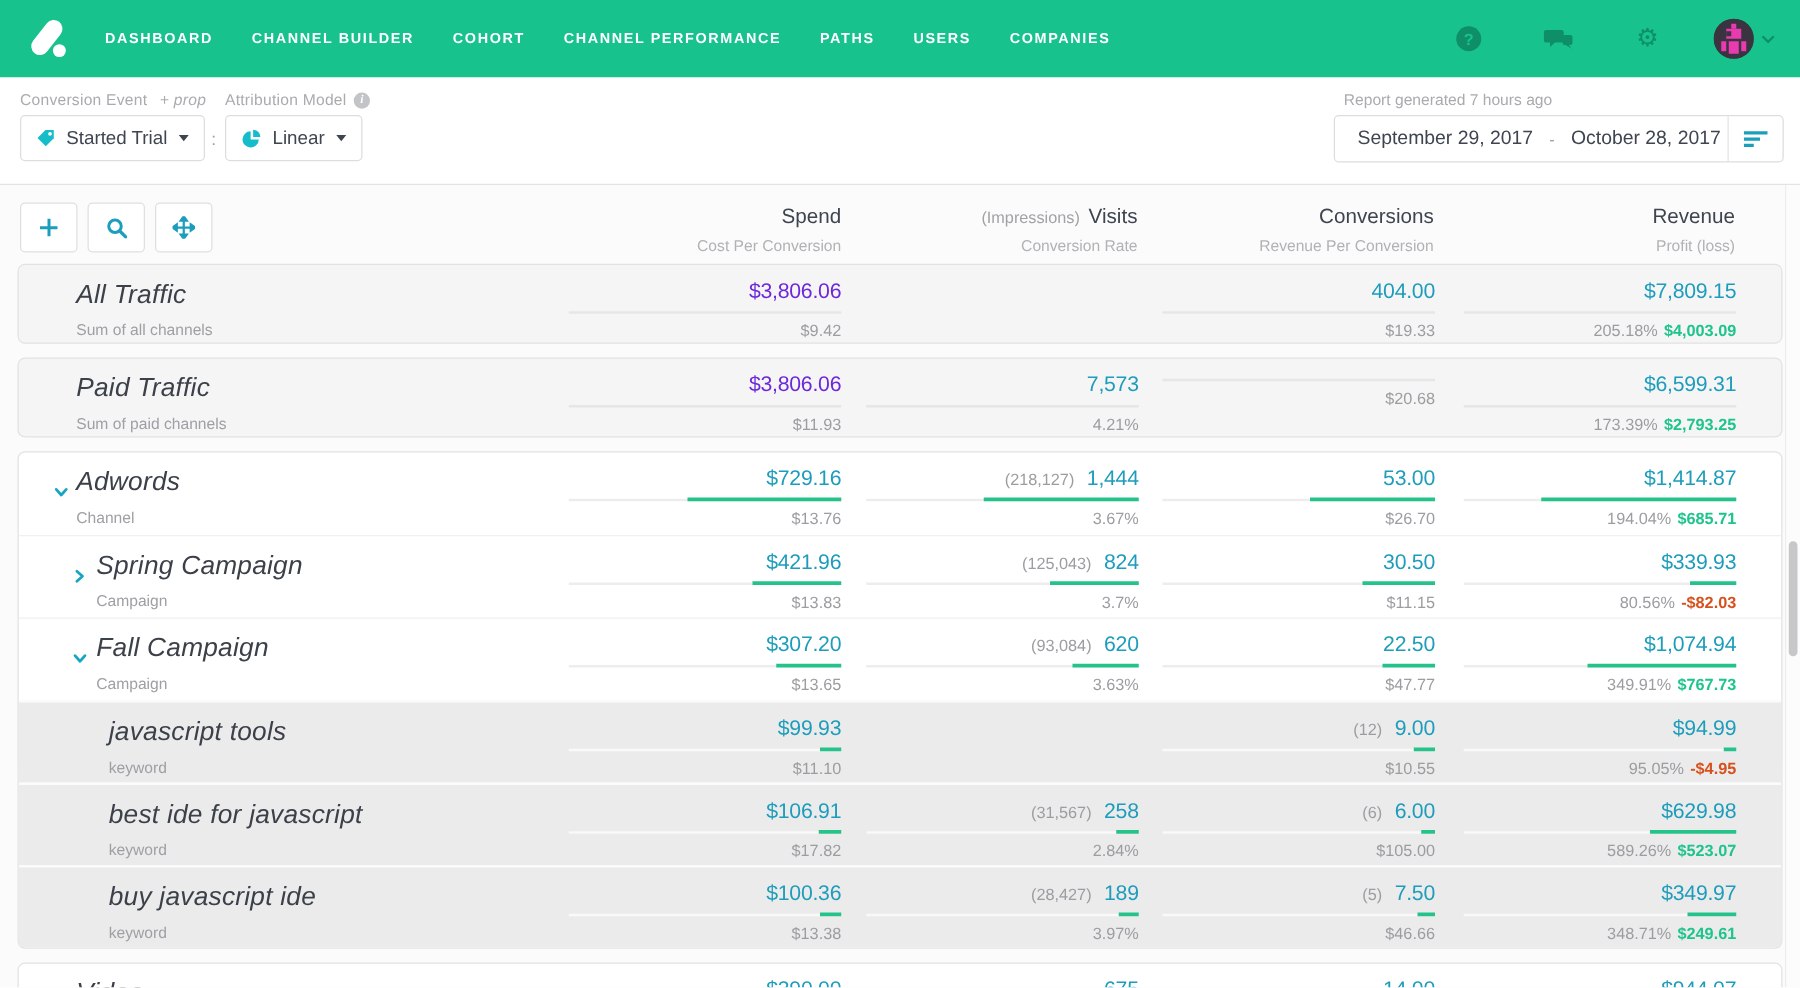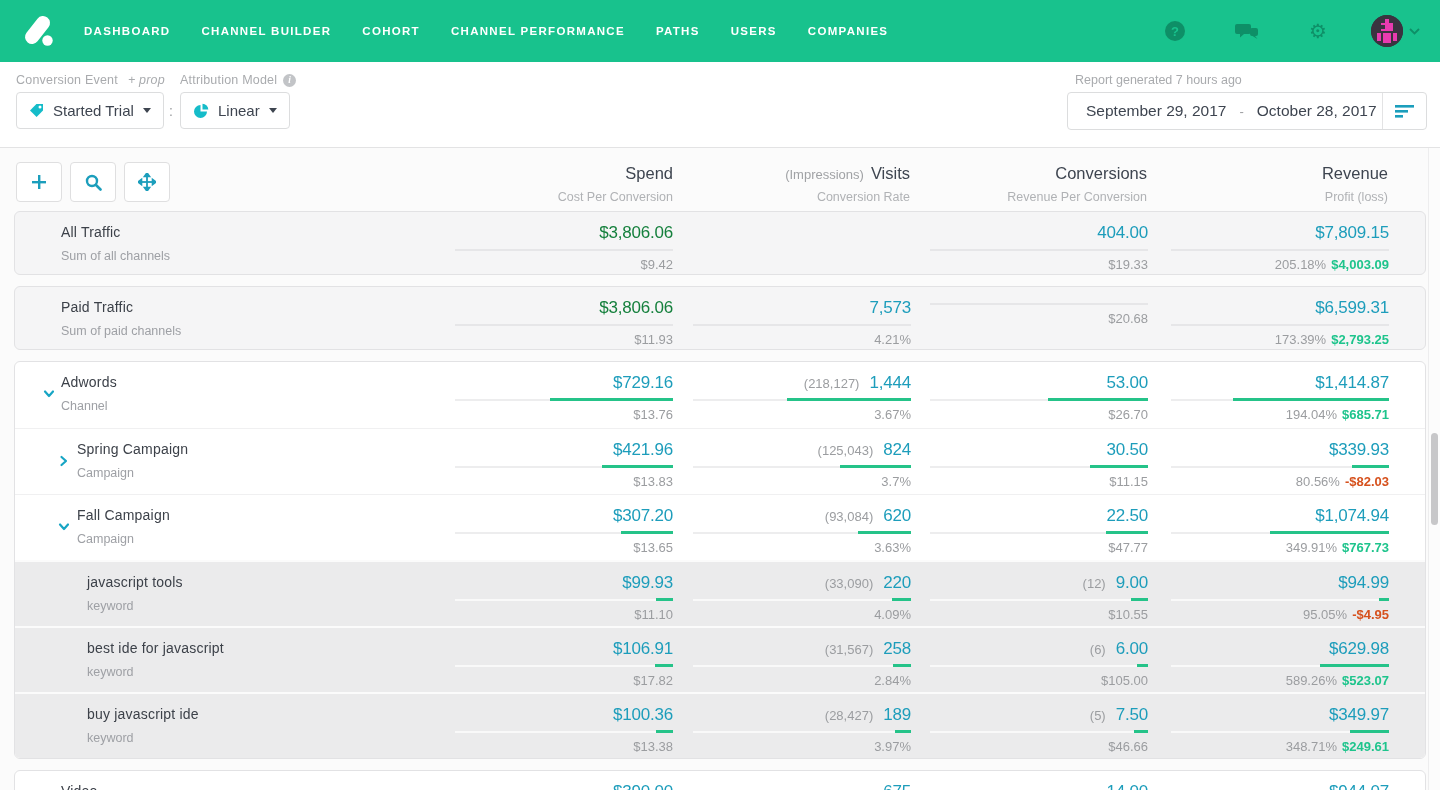--- a/index.html
+++ b/index.html
@@ -77,28 +77,28 @@
   .chevron { position:absolute; top:25px; display:flex; }
   .chevron svg { transition:none; }
   .chevron.right svg { transform:rotate(-90deg); }
   .lvl1 .chevron { left:27px; }
   .lvl2 .chevron { left:42px; }
   .row-head { position:absolute; top:12px; }
   .lvl0 .row-head { left:46px; }
   .lvl1 .row-head { left:46px; }
   .lvl2 .row-head { left:62px; }
   .lvl3 .row-head { left:72px; }
-  .row-title { font-size:14px; color:#3C4149; letter-spacing:.2px; }
+  .row-title { font-size:21px; color:#3C4149; letter-spacing:.2px;font-style:italic; }
   .row-subtitle { font-size:12.5px; color:#9EA0A5; margin-top:9px; }
 
   .cell { position:absolute; top:11px; width:240px; text-align:right; }
   .c0 { right:752px; } .c1 { right:514px; } .c2 { right:277px; } .c3 { right:36px; }
   .cmain { font-size:17px; color:#1D9DBB; letter-spacing:-.2px; height:21px; }
   .cmain .paren { font-size:13px; color:#9B9DA0; margin-right:10px; letter-spacing:0; }
-  .cmain .cvalue.dark { color:#15803d; }
+  .cmain .cvalue.dark { color:#6d28d9; }
   .ctrack { position:relative; height:2px; background:#EDEDEE; margin:5px 0 0 22px; }
   .card.summary .ctrack { background:#E6E6E8; }
   .row.gray .ctrack { background:#F9F9F9; }
   .cfill { position:absolute; right:0; top:-1px; height:3px; background:#25C389; display:block; }
   .csub { margin-top:6px; font-size:13px; color:#9B9DA0; }
   .csub .csub2 { font-weight:bold; margin-left:5px; }
   .csub .csub2.pos { color:#1EC48C; }
   .csub .csub2.neg { color:#D6511D; }
 
   
@@ -520,31 +520,20 @@
     <div class="cmain">
       <span class="cvalue">$99.93</span>
     </div>
     <div class="ctrack">
               <i class="cfill" style="width: 17px;"></i>
             </div>
     <div class="csub">
       <span class="csub1">$11.10</span>
     </div>
   </div>
-          <div class="cell c1">
-    <div class="cmain">
-      <span class="paren">(33,090)</span><span class="cvalue">220</span>
-    </div>
-    <div class="ctrack">
-              <i class="cfill" style="width: 19px;"></i>
-            </div>
-    <div class="csub">
-      <span class="csub1">4.09%</span>
-    </div>
-  </div>
           <div class="cell c2">
     <div class="cmain">
       <span class="paren">(12)</span><span class="cvalue">9.00</span>
     </div>
     <div class="ctrack">
               <i class="cfill" style="width: 17px;"></i>
             </div>
     <div class="csub">
       <span class="csub1">$10.55</span>
     </div>

